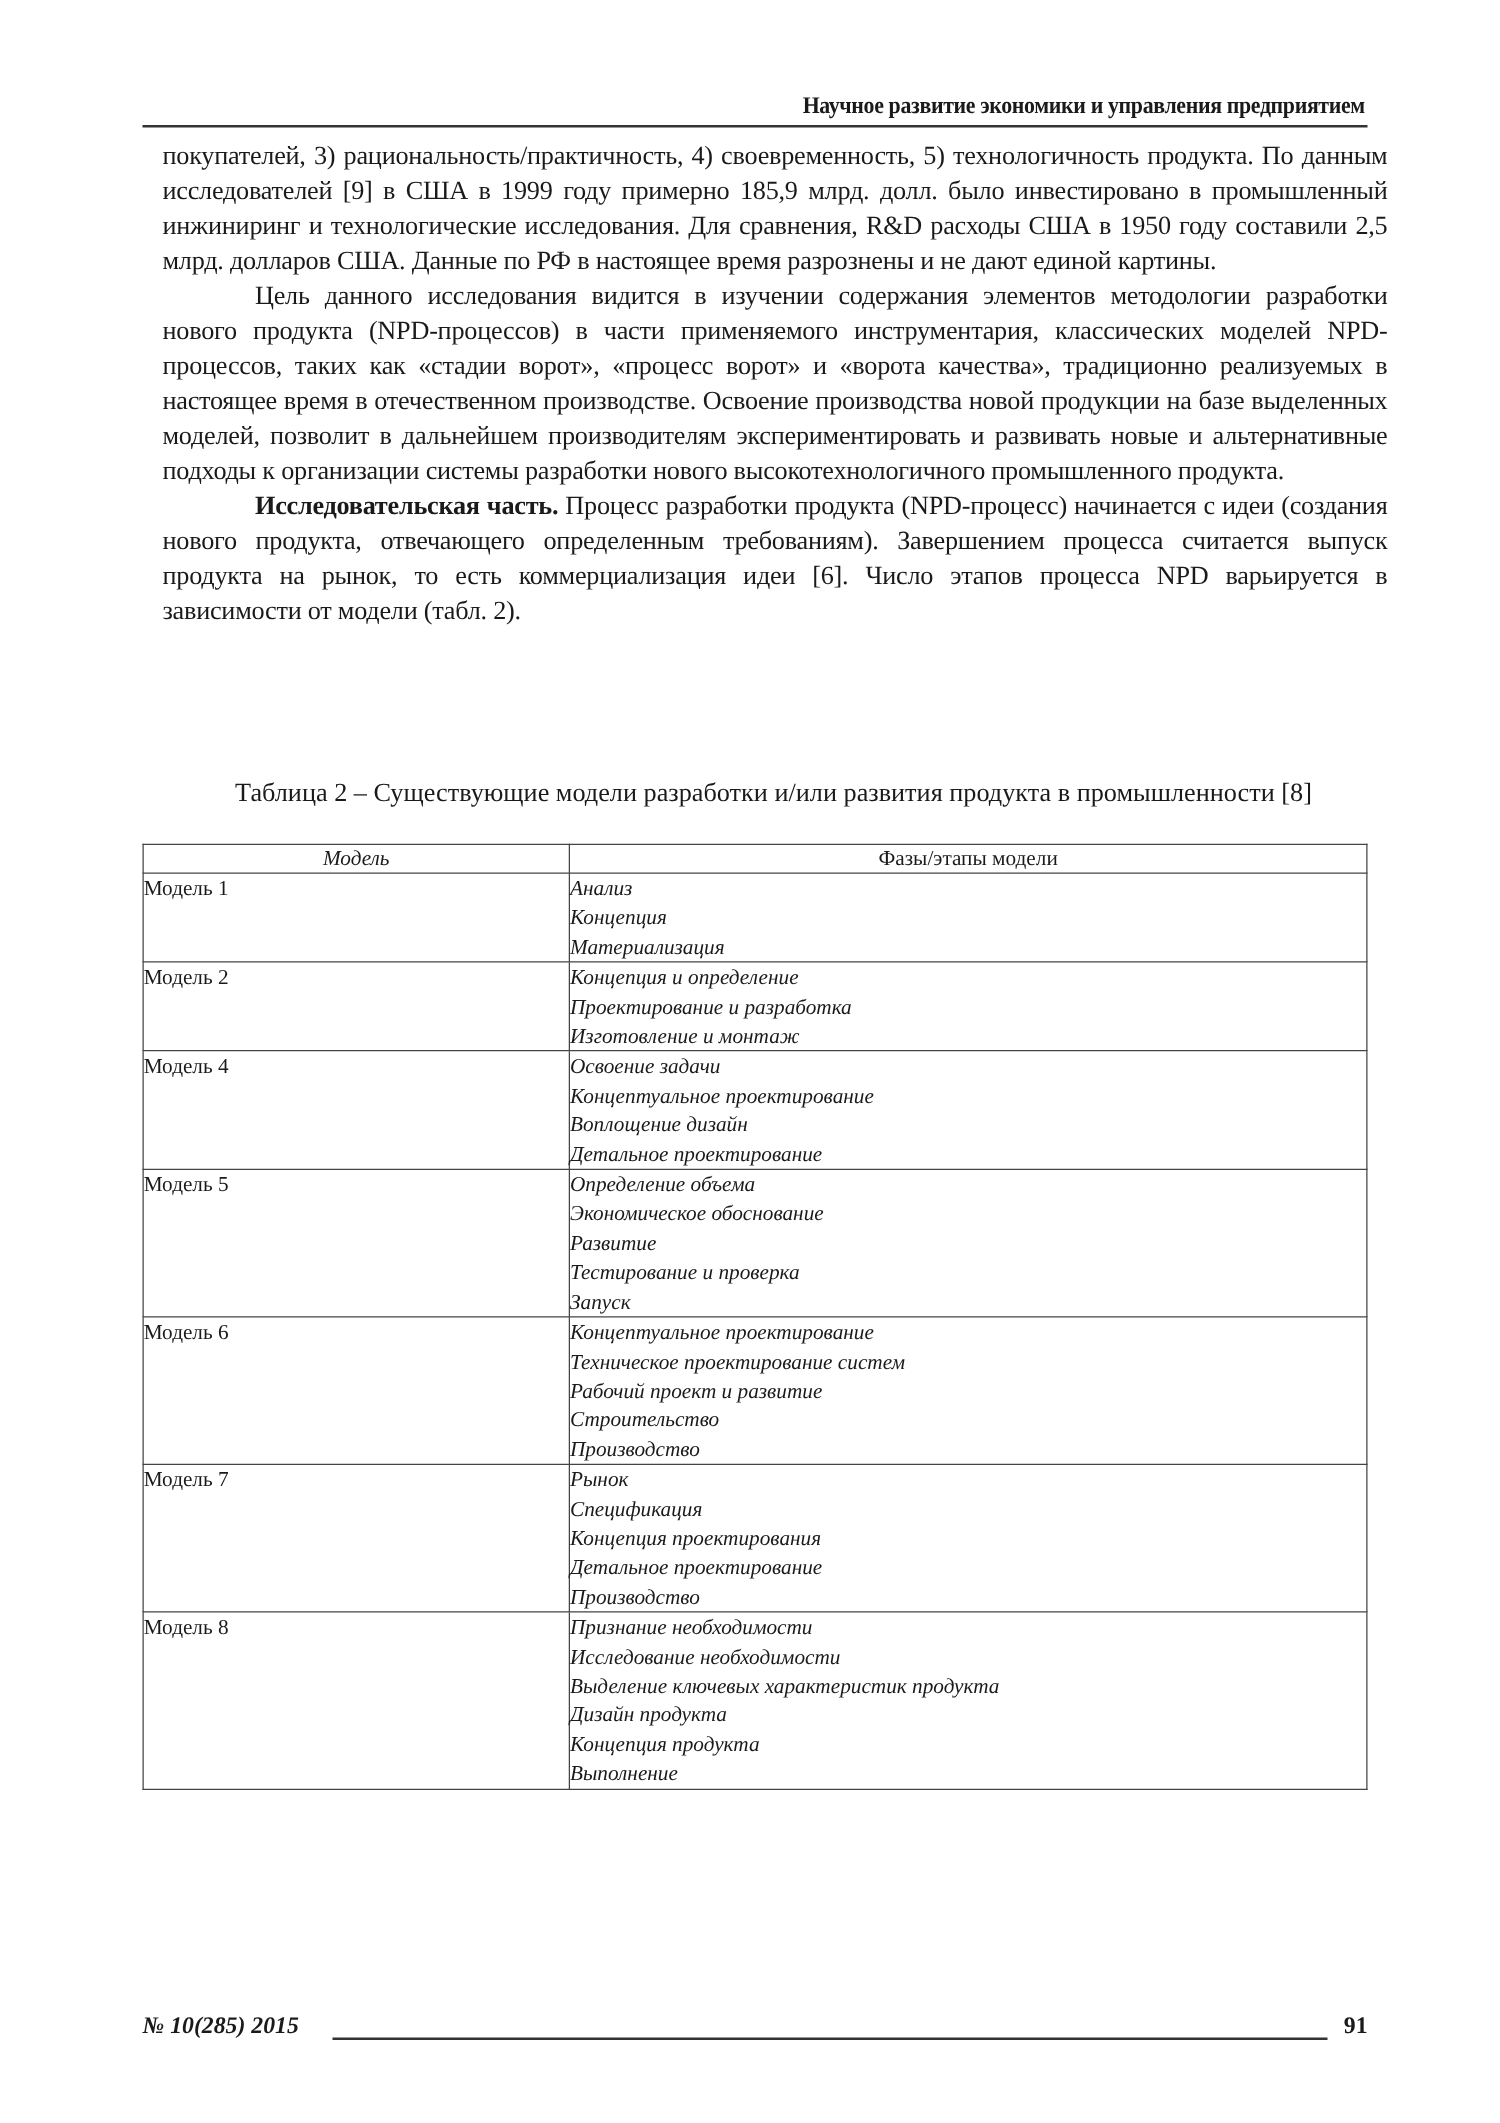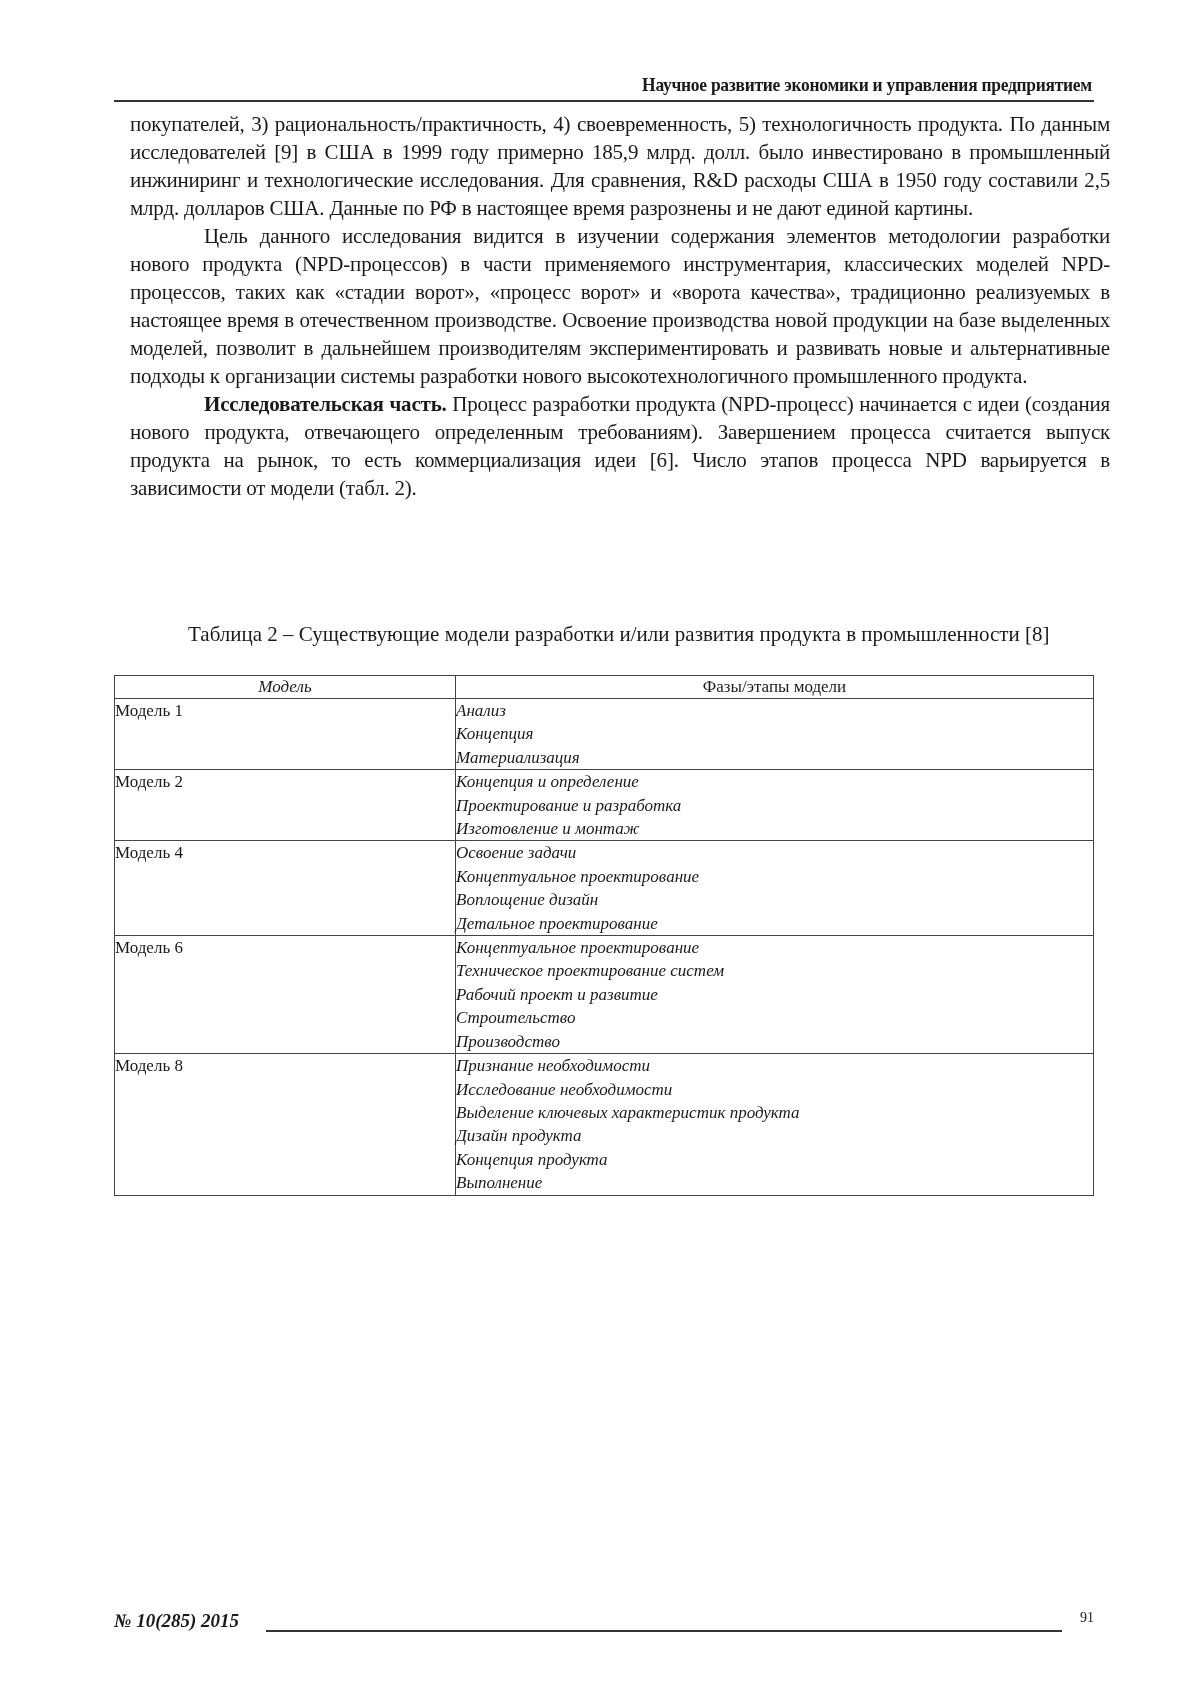--- a/index.html
+++ b/index.html
@@ -20,21 +20,21 @@
   table.models th, table.models td { border: 1.5px solid #444; vertical-align: top; padding: 0; }
   table.models th { font-weight: normal; height: 22px; line-height: 22px; text-align: center; }
   .col-model { width: 340px; font-style: italic; }
   .model-name { padding-left: 42px; line-height: 23.4px; }
   .phase-list { padding-left: 42px; font-style: italic; }
   .phase { line-height: 23.4px; display: block; }
   .footer { position: absolute; left: 114px; top: 1610px; width: 980px; height: 30px; }
   .footer-issue { position: absolute; left: 0; top: 0; font-weight: bold; font-style: italic;
                   font-size: 19px; }
   .footer-line { position: absolute; left: 152px; right: 32px; top: 20px; border-bottom: 2px solid #333; }
-  .footer-page { position: absolute; right: 0; top: 0; font-weight: normal; font-size: 14px; margin-left: 19px; }
+  .footer-page { position: absolute; right: 0; top: 0; font-weight: bold; font-size: 19px; margin-left: 19px; }
 </style>
 </head>
 <body>
 
 <div class="header">
   <span class="header-title">Научное развитие экономики и управления предприятием</span>
 </div>
 
 <div class="body-text">
   <p>покупателей, 3) рациональность/практичность, 4) своевременность, 5) технологичность продукта. По данным исследователей [9] в США в 1999 году примерно 185,9 млрд. долл. было инвестировано в промышленный инжиниринг и технологические исследования. Для сравнения, R&amp;D расходы США в 1950 году составили 2,5 млрд. долларов США. Данные по РФ в настоящее время разрознены и не дают единой картины.</p>
@@ -71,26 +71,46 @@
       <tr>
         <td class="model-name">Модель 4</td>
         <td class="phase-list">
           <span class="phase">Освоение задачи</span>
           <span class="phase">Концептуальное проектирование</span>
           <span class="phase">Воплощение дизайн</span>
           <span class="phase">Детальное проектирование</span>
         </td>
       </tr>
       <tr>
+        <td class="model-name">Модель 5</td>
+        <td class="phase-list">
+          <span class="phase">Определение объема</span>
+          <span class="phase">Экономическое обоснование</span>
+          <span class="phase">Развитие</span>
+          <span class="phase">Тестирование и проверка</span>
+          <span class="phase">Запуск</span>
+        </td>
+      </tr>
+      <tr>
         <td class="model-name">Модель 6</td>
         <td class="phase-list">
           <span class="phase">Концептуальное проектирование</span>
           <span class="phase">Техническое проектирование систем</span>
           <span class="phase">Рабочий проект и развитие</span>
           <span class="phase">Строительство</span>
+          <span class="phase">Производство</span>
+        </td>
+      </tr>
+      <tr>
+        <td class="model-name">Модель 7</td>
+        <td class="phase-list">
+          <span class="phase">Рынок</span>
+          <span class="phase">Спецификация</span>
+          <span class="phase">Концепция проектирования</span>
+          <span class="phase">Детальное проектирование</span>
           <span class="phase">Производство</span>
         </td>
       </tr>
       <tr>
         <td class="model-name">Модель 8</td>
         <td class="phase-list">
           <span class="phase">Признание необходимости</span>
           <span class="phase">Исследование необходимости</span>
           <span class="phase">Выделение ключевых характеристик продукта</span>
           <span class="phase">Дизайн продукта</span>

